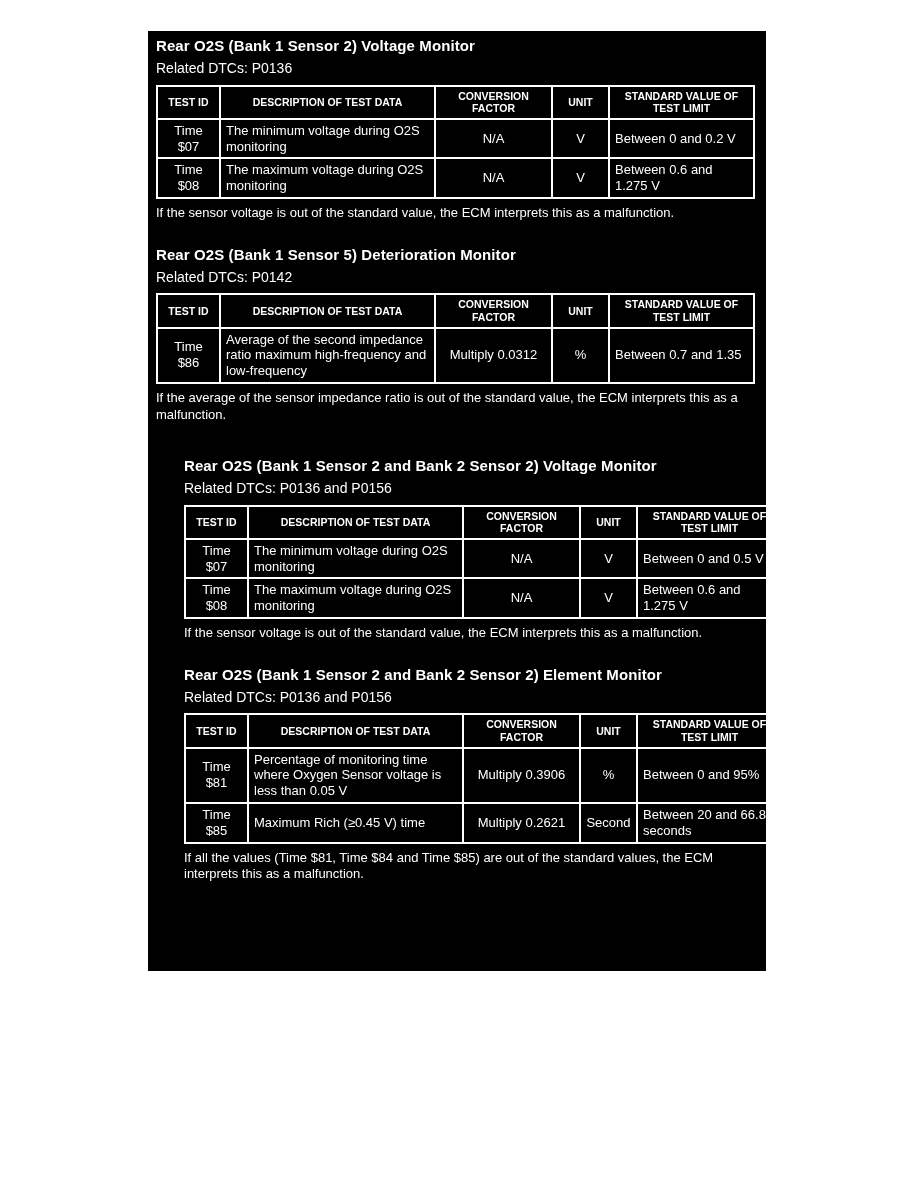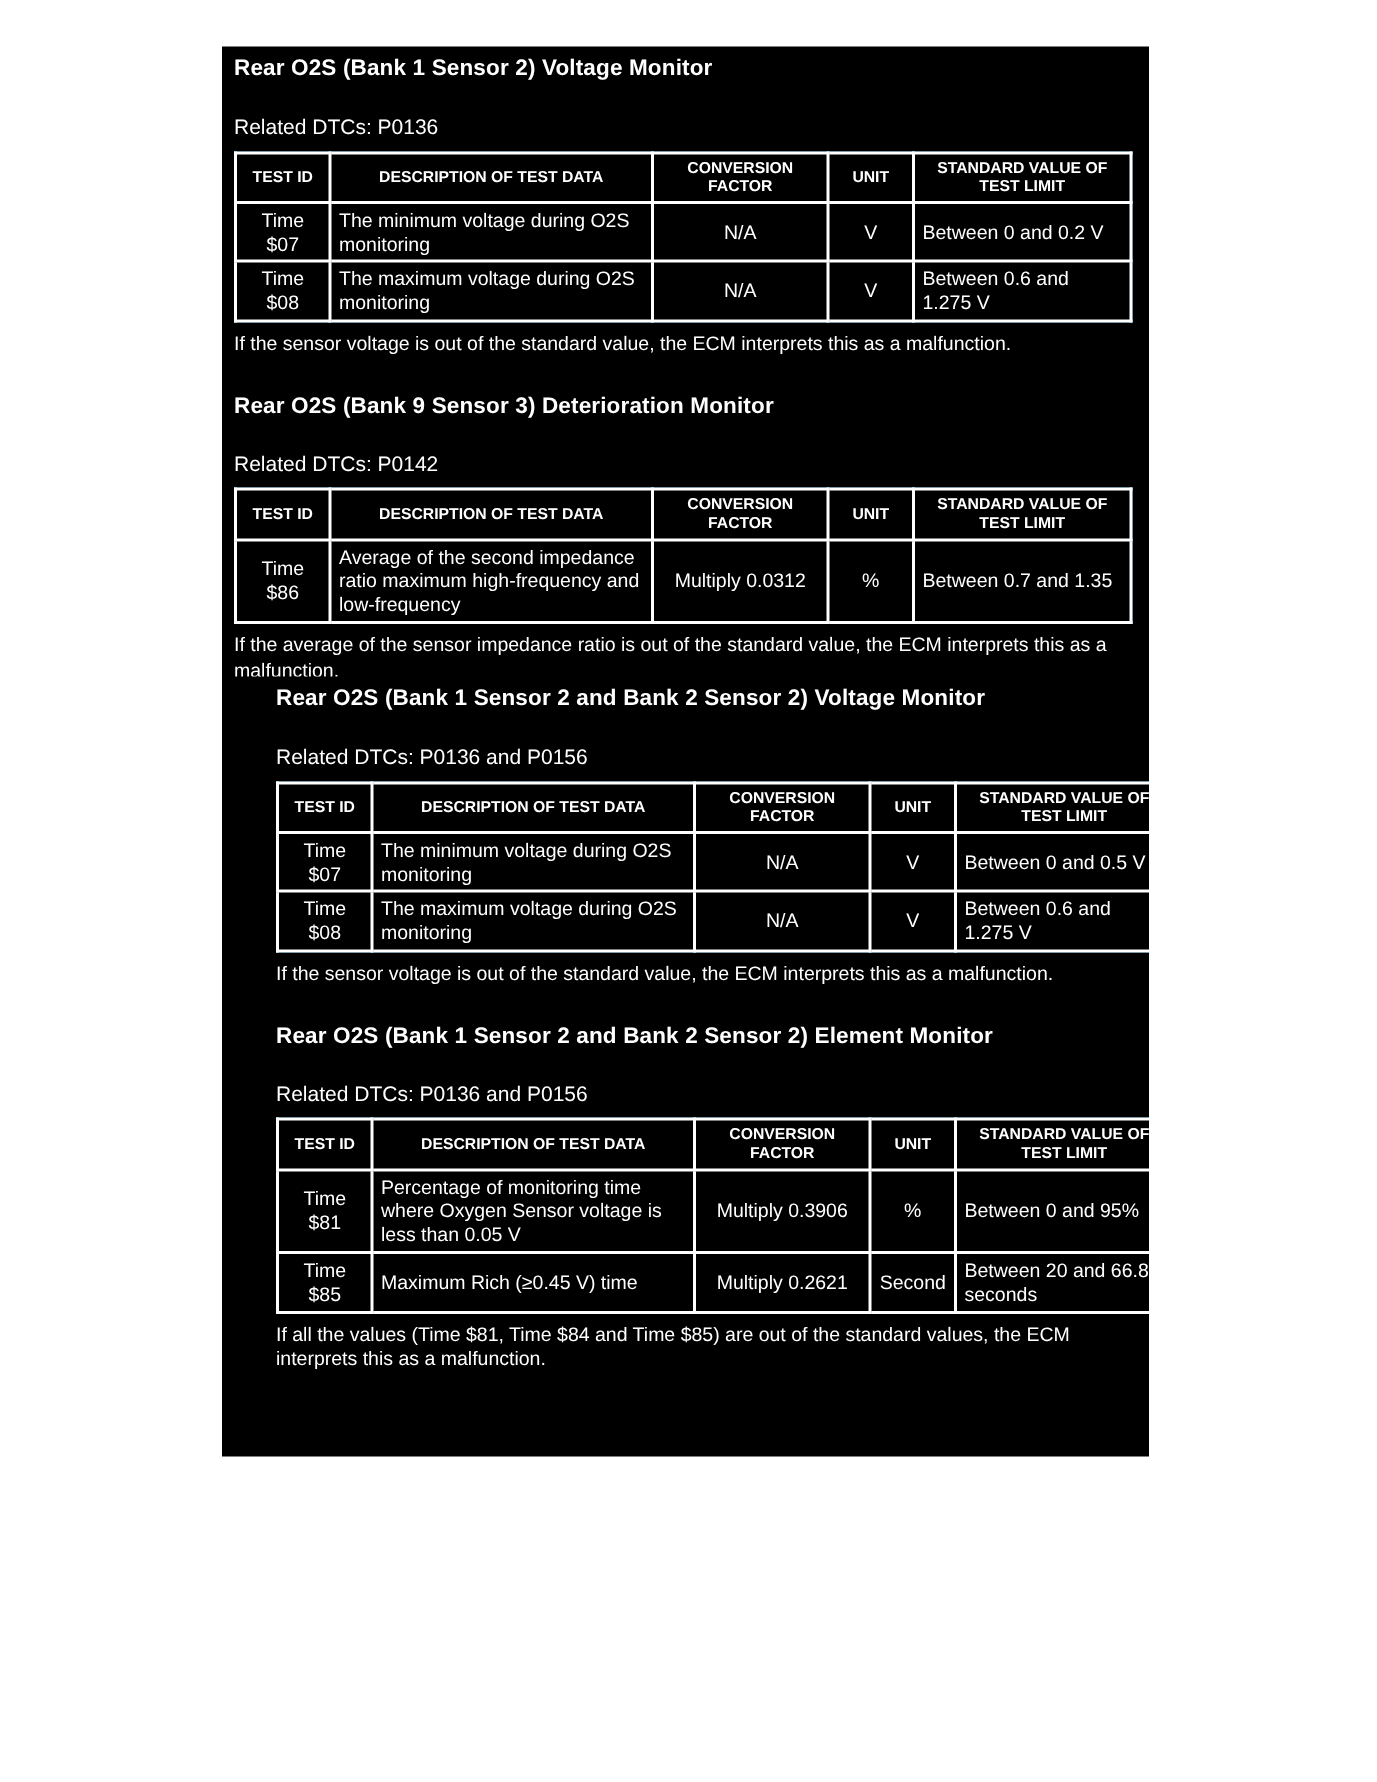--- a/index.html
+++ b/index.html
@@ -26,30 +26,30 @@
   .section + .section { margin-top: 24px; }
 
   .title {
     font-size: 15px;
     font-weight: bold;
     line-height: 1.25;
     letter-spacing: 0.1px;
   }
   .related {
     font-size: 14px;
-    margin-top: 20px;
+    margin-top: 4px;
     line-height: 1.2;
   }
 
   table.tbl {
     border-collapse: collapse;
     table-layout: fixed;
     width: 597px;
     margin-top: 8px;
-    background: #0369a1;
+    background: #4c1d95;
   }
   .tbl col.w0 { width: 63px; }
   .tbl col.w1 { width: 215px; }
   .tbl col.w2 { width: 117px; }
   .tbl col.w3 { width: 57px; }
   .tbl col.w4 { width: 145px; }
 
   .tbl th, .tbl td {
     border: 2px solid #ffffff;
     background: #000000;
@@ -116,21 +116,21 @@
           <td class="a-c">N/A</td>
           <td class="a-c">V</td>
           <td>Between 0.6 and 1.275 V</td>
         </tr>
       </tbody>
     </table>
     <p class="note">If the sensor voltage is out of the standard value, the ECM interprets this as a malfunction.</p>
   </section>
 
   <section class="section">
-    <h2 class="title">Rear O2S (Bank 9 Sensor 3) Deterioration Monitor</h2>
+    <h2 class="title">Rear O2S (Bank 1 Sensor 5) Deterioration Monitor</h2>
     <p class="related">Related DTCs: P0142</p>
     <table class="tbl">
       <colgroup>
           <col class="w0">
           <col class="w1">
           <col class="w2">
           <col class="w3">
           <col class="w4">
         </colgroup>
       <thead>

